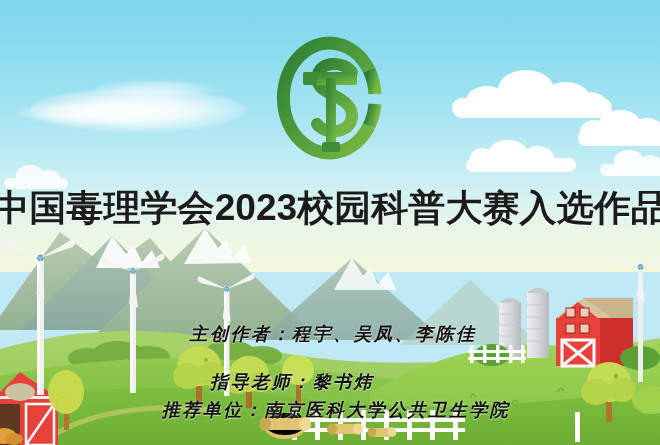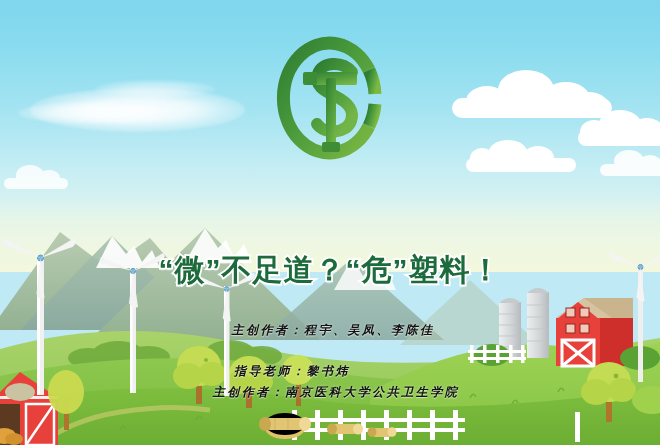--- a/index.html
+++ b/index.html
@@ -71,21 +71,21 @@
   }
 
   
   .credits{
     position:absolute;left:0;top:322px;width:660px;
     display:flex;flex-direction:column;align-items:center;
     gap:4px;
   }
   .credit-line{
     white-space:nowrap;
-    font-size:12px;font-weight:700;color:#111111;
+    font-size:18px;font-weight:700;color:#111111;
     font-family:Liberation Sans, sans-serif;
     letter-spacing:2.5px;
     text-shadow:0 0 3px rgba(255,255,255,.55), 0 1px 0 rgba(255,255,255,.4);
     font-style:italic;
   }
   .cl1{ margin-left:6px; }
   .cl2{ margin-left:-76px;margin-top:20px; }
   .cl3{ margin-left:12px; }
 
   
@@ -413,24 +413,24 @@
         <g transform="translate(640.5,267)">
           <ellipse cx="0" cy="0" rx="2.5" ry="2.5" fill="#7ab6d9" stroke="#5f9dc4" stroke-width="1"></ellipse>
           <path d="M 0 0 L -30 -15 Q -33 -10 -28 -8 Z" fill="#f4f4f4"></path>
           <path d="M 0 0 L 28 -17 Q 32 -13 26 -9 Z" fill="#f4f4f4"></path>
           <path d="M 0 0 L 4 34 Q -1 36 -4 30 Z" fill="#f4f4f4"></path>
         </g>
       </g>
     </svg>
   </div>
 
-
-  <div class="subtitle-wrap">
-    <div class="subtitle">“微”不足道？“危”塑料！</div>
-  </div>
+  <div class="title-band">
+    <div class="title">中国毒理学会2023校园科普大赛入选作品</div>
+  </div>
+
 
   <div class="credits">
     <div class="credit-line cl1">主创作者：程宇、吴凤、李陈佳</div>
     <div class="credit-line cl2">指导老师：黎书炜</div>
-    <div class="credit-line cl3">主创作者：南京医科大学公共卫生学院</div>
+    <div class="credit-line cl3">推荐单位：南京医科大学公共卫生学院</div>
   </div>
 
 </div>
 
 </body></html>

